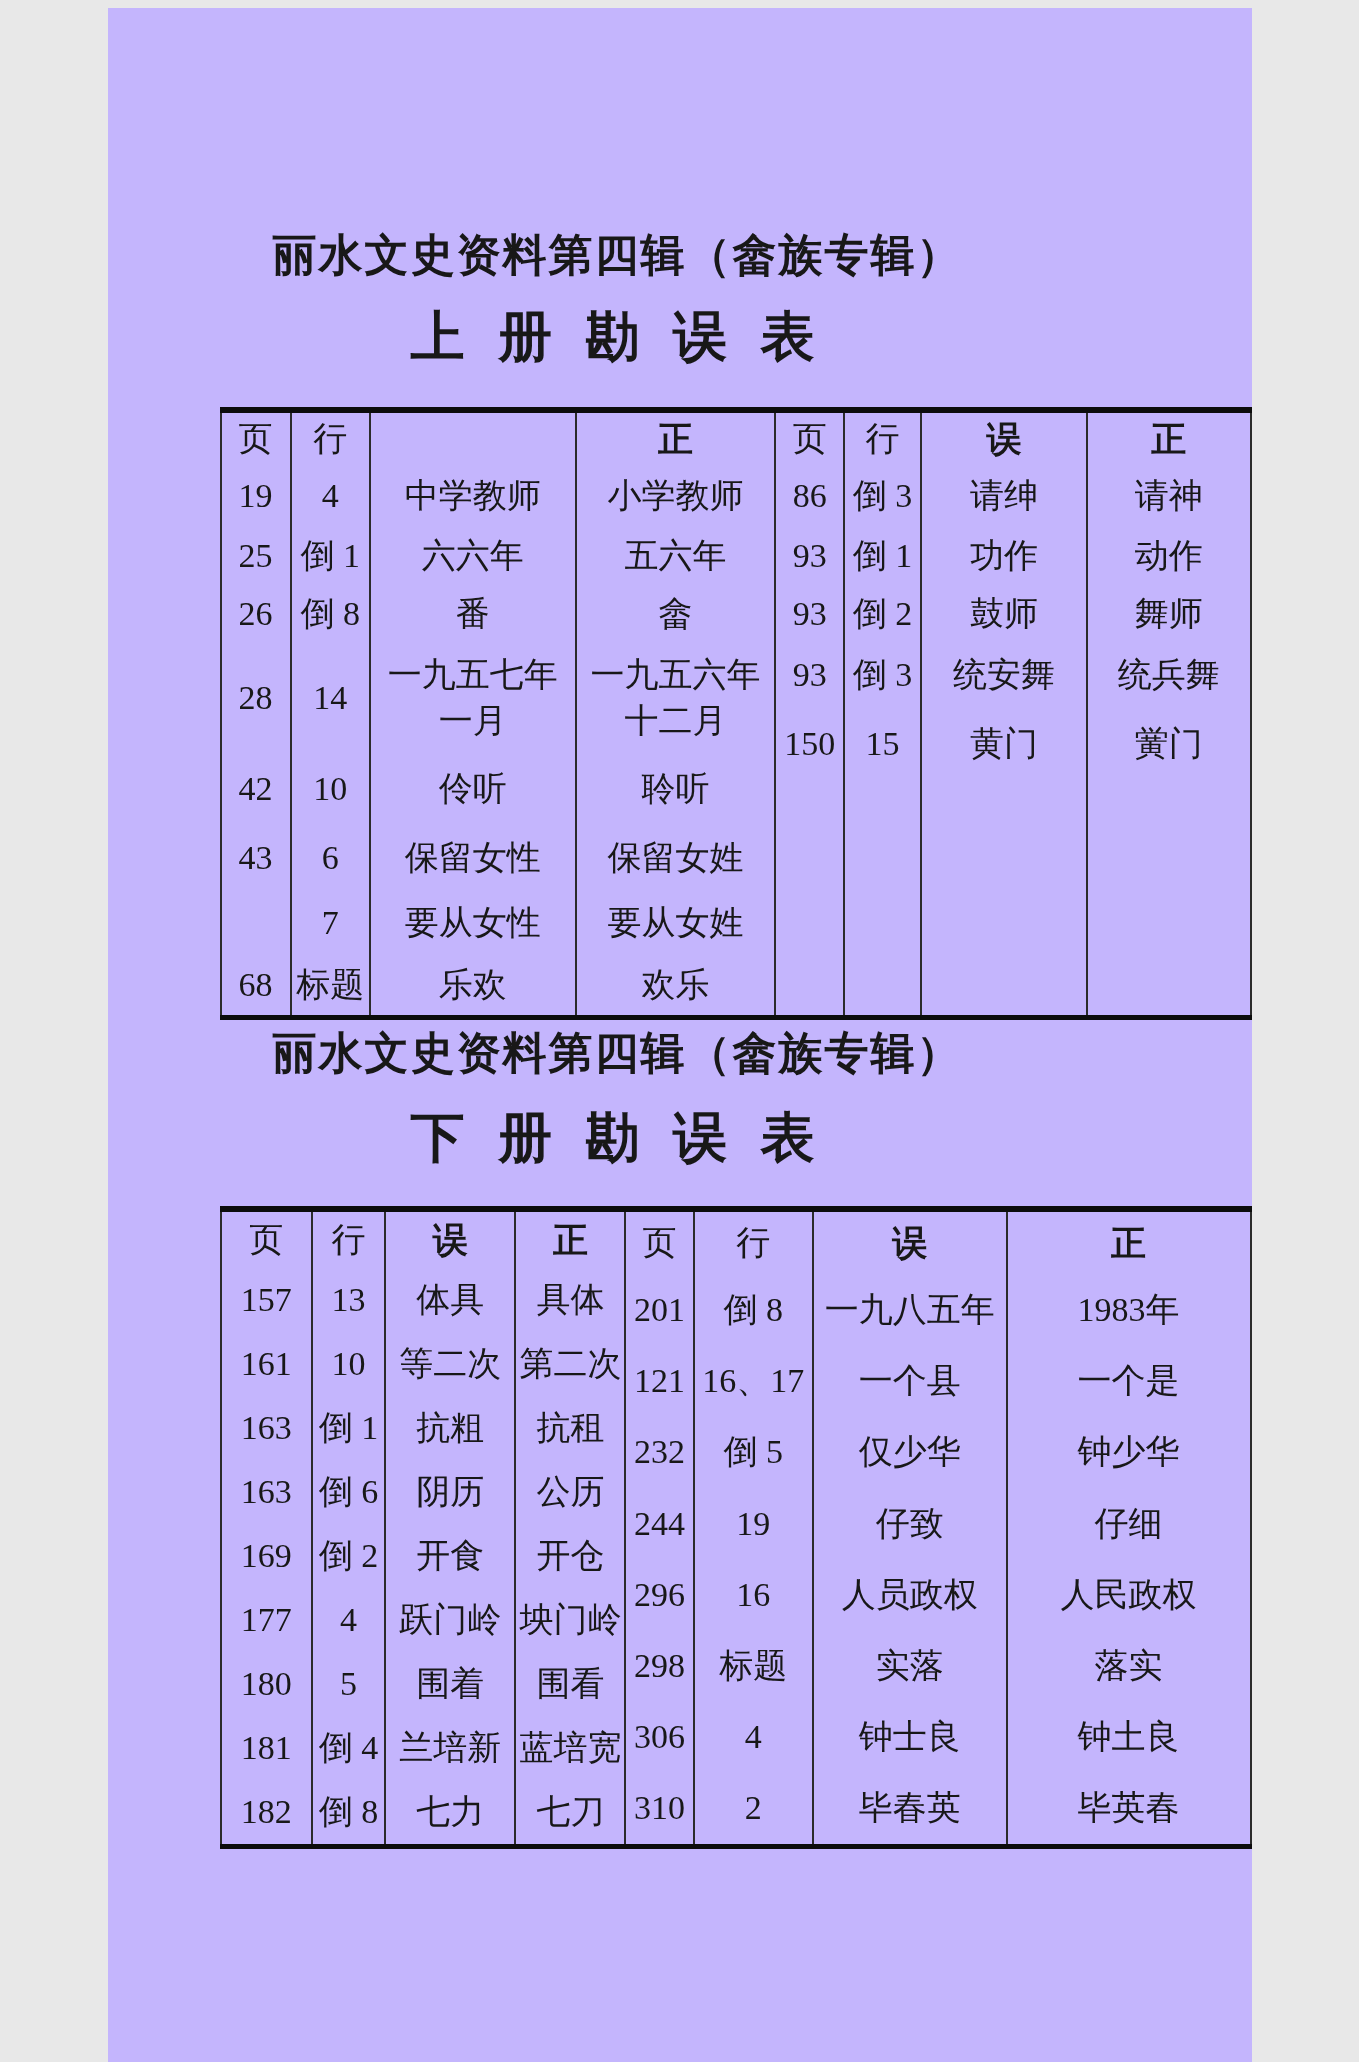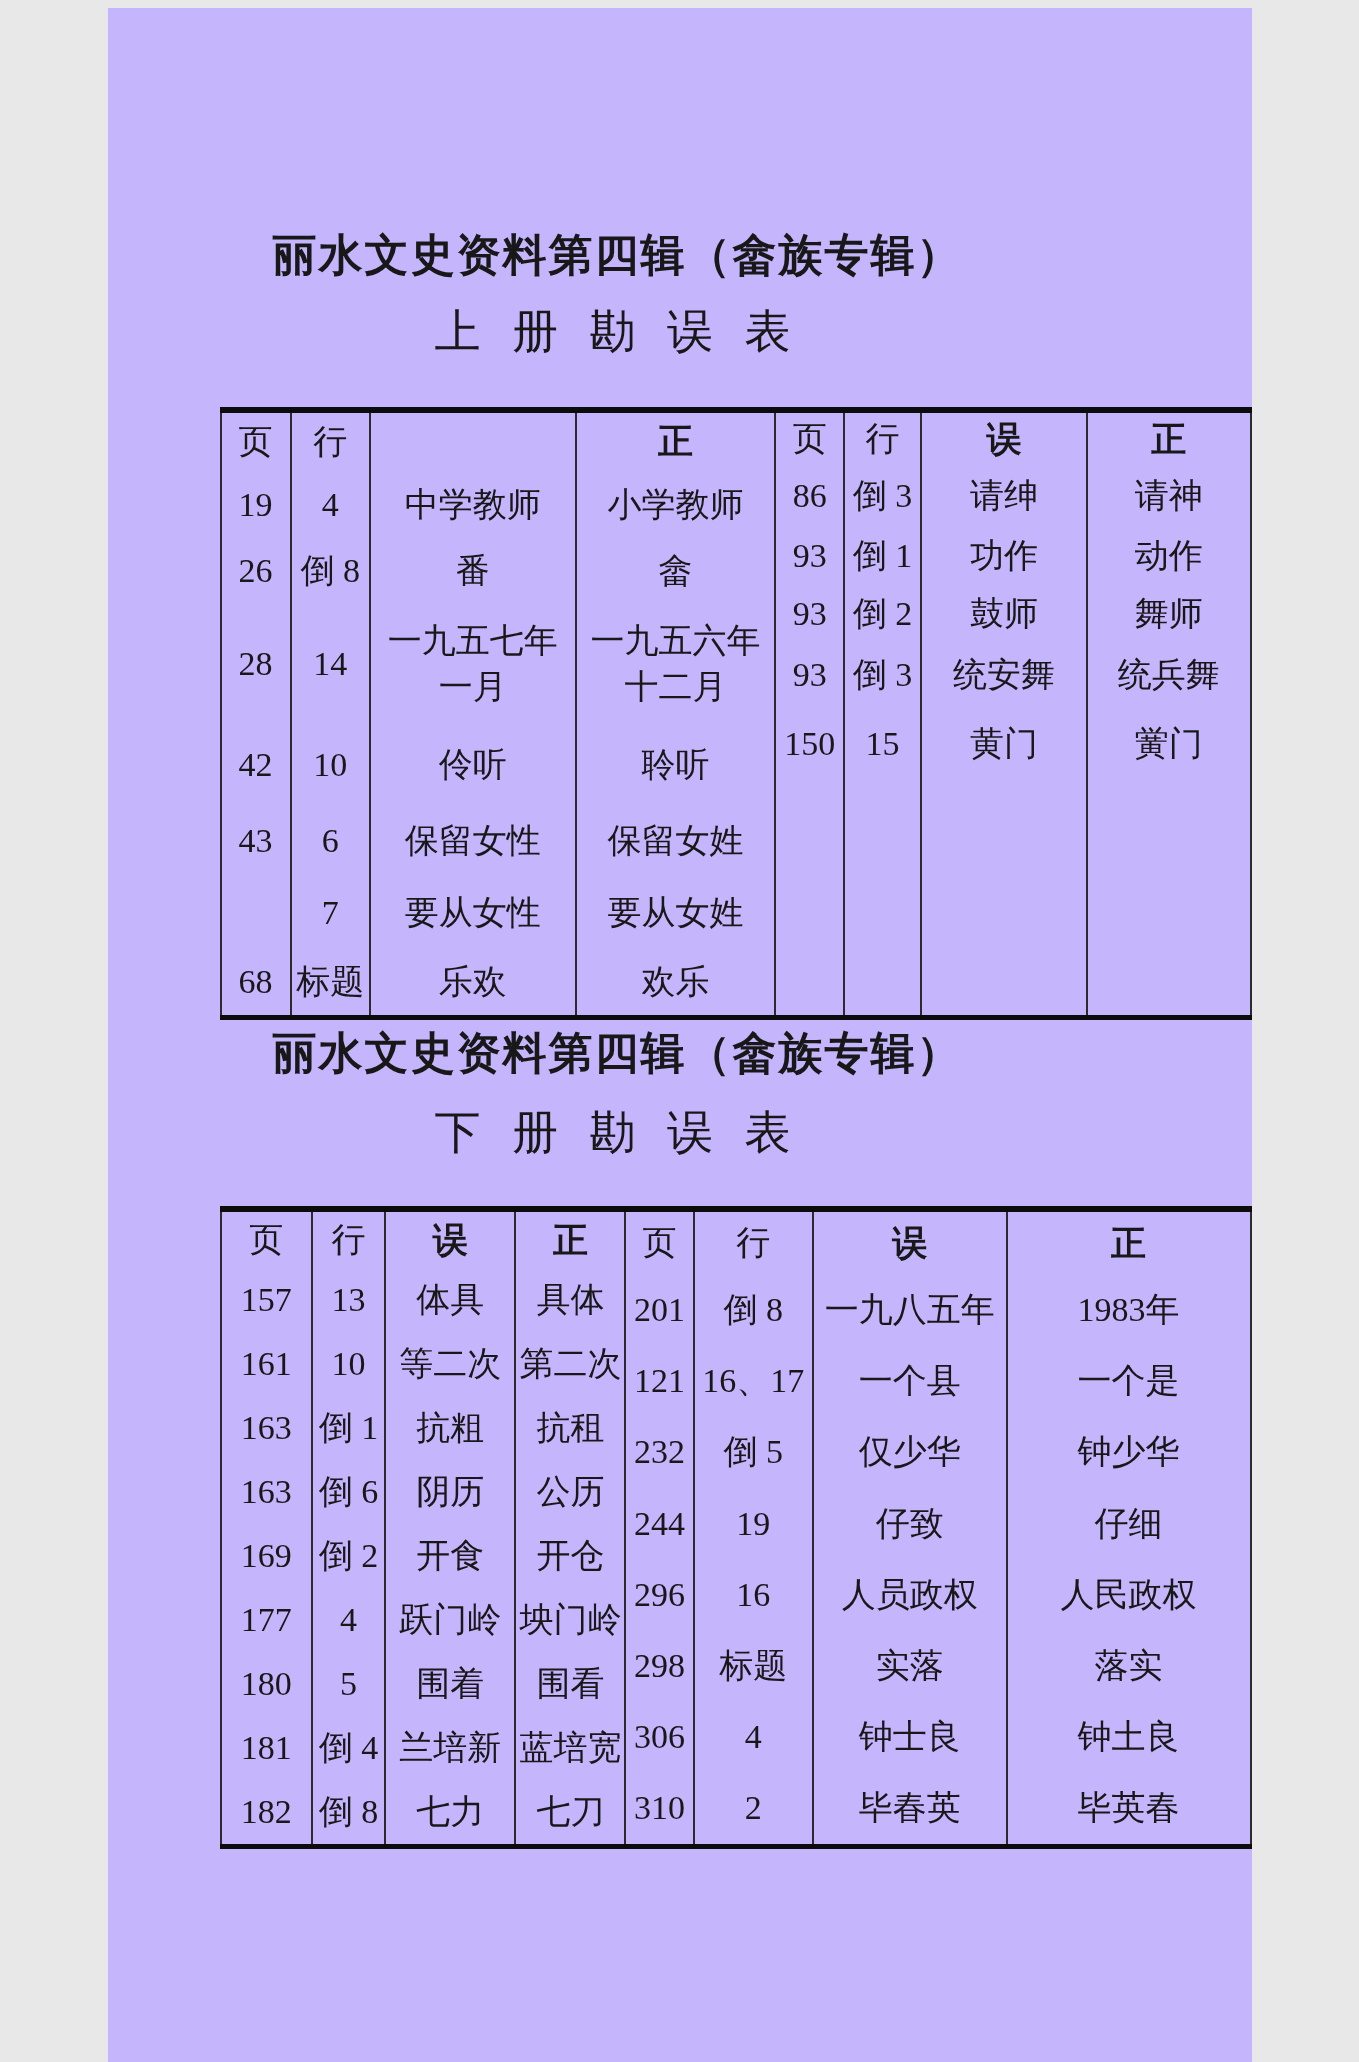--- a/index.html
+++ b/index.html
@@ -8,21 +8,21 @@
     position:relative;
     width:1144px; height:2062px;
     margin:8px auto;
     background:#c4b5fd;
     color:#181818;
     font-family:"Liberation Serif","DejaVu Serif",serif;
     overflow:hidden;
   }
   .title-wrap { position:absolute; left:110px; width:800px; text-align:center; }
   .series-title { font-size:44px; font-weight:bold; letter-spacing:2px; white-space:nowrap; }
-  .volume-subtitle { font-size:46px; font-weight:normal; letter-spacing:10px; white-space:nowrap; }
+  .volume-subtitle { font-size:54px; font-weight:bold; letter-spacing:10px; white-space:nowrap; }
 
   .errata { position:absolute; display:flex; align-items:stretch;
             border-top:6px solid #0c0c0c; border-bottom:5px solid #0c0c0c; }
   .errata table { border-collapse:collapse; table-layout:fixed; }
   .errata td, .errata th {
     border-left:2px solid #2b2b2b;
     padding:0 2px;
     text-align:center; vertical-align:middle;
     font-size:34px; font-weight:normal;
     white-space:pre-line;
@@ -65,20 +65,26 @@
         <th class="bold"></th>
         <th class="bold">正</th>
       </tr>
       <tr style="height:62px">
         <td class="num">19</td>
         <td>4</td>
         <td>中学教师</td>
         <td>小学教师</td>
       </tr>
       <tr style="height:58px">
+        <td class="num">25</td>
+        <td>倒 1</td>
+        <td>六六年</td>
+        <td>五六年</td>
+      </tr>
+      <tr style="height:58px">
         <td class="num">26</td>
         <td>倒 8</td>
         <td>番</td>
         <td>畲</td>
       </tr>
       <tr style="height:110px">
         <td class="num">28</td>
         <td>14</td>
         <td>一九五七年
 一月</td>

